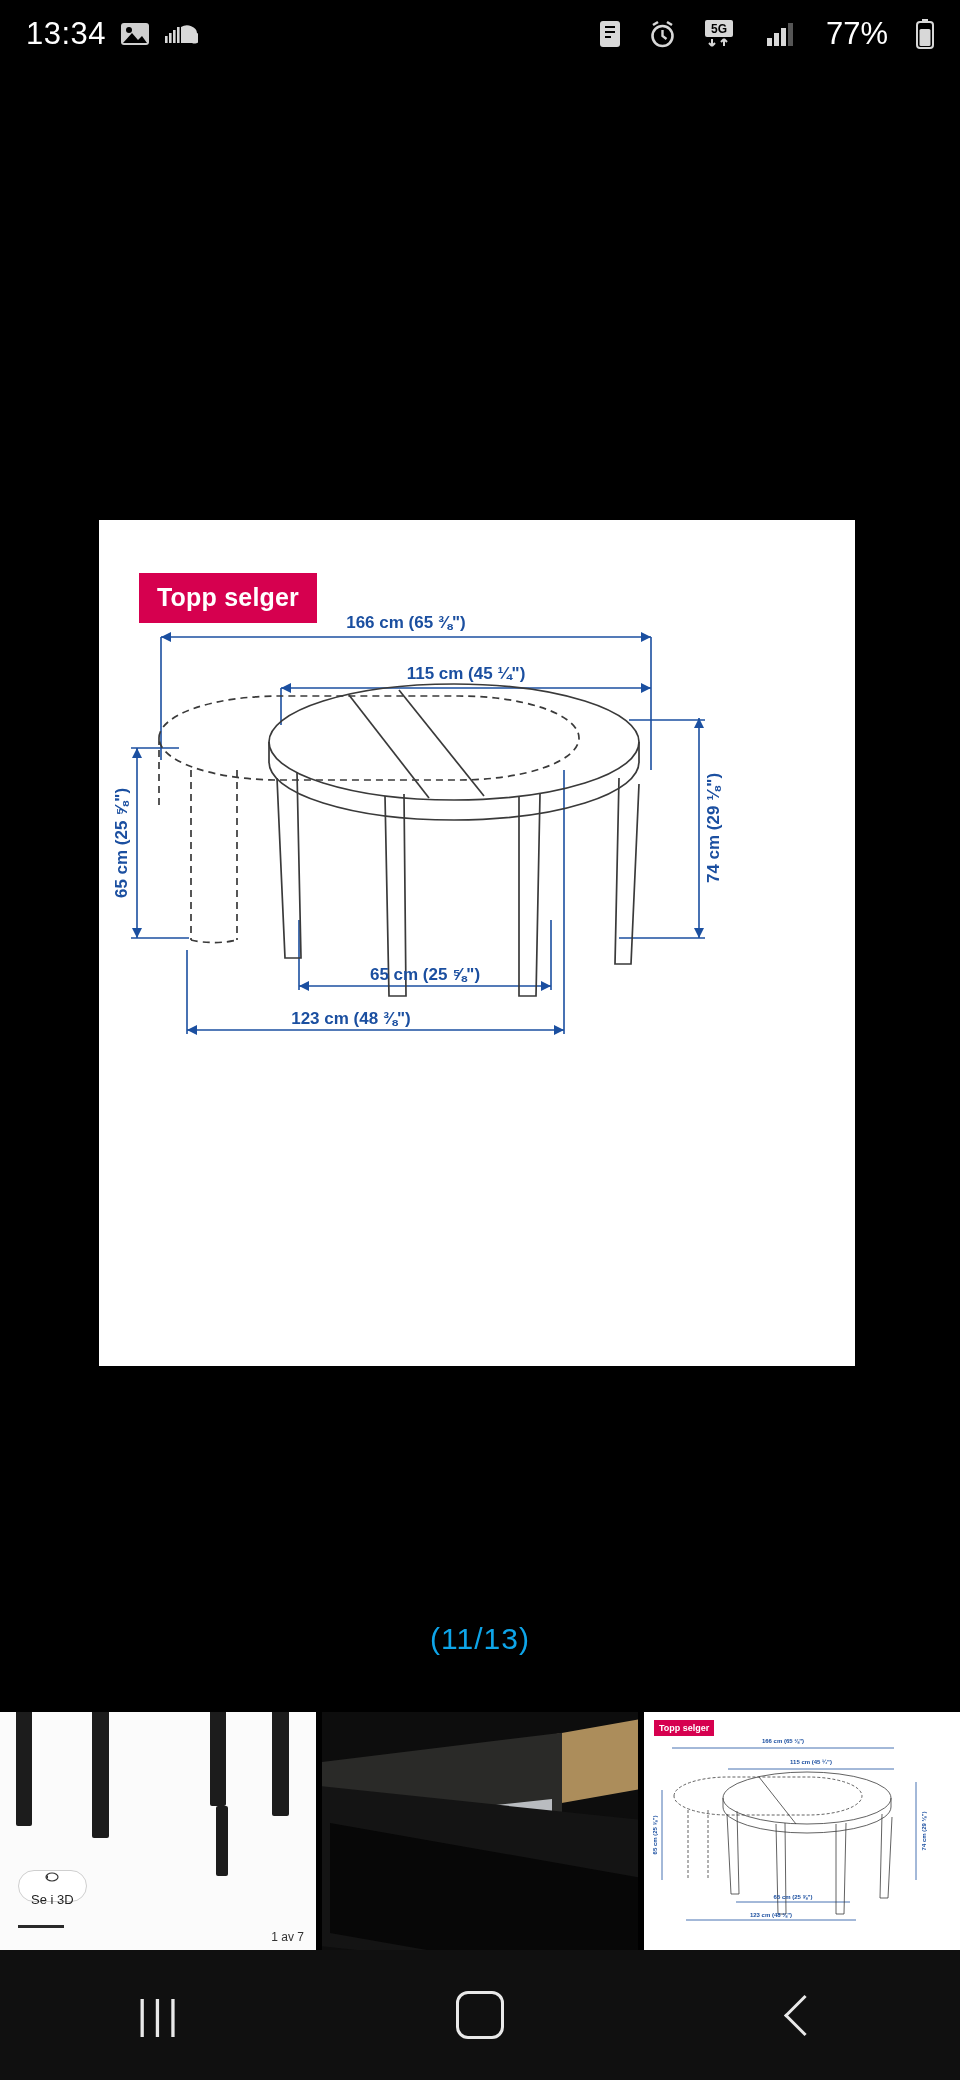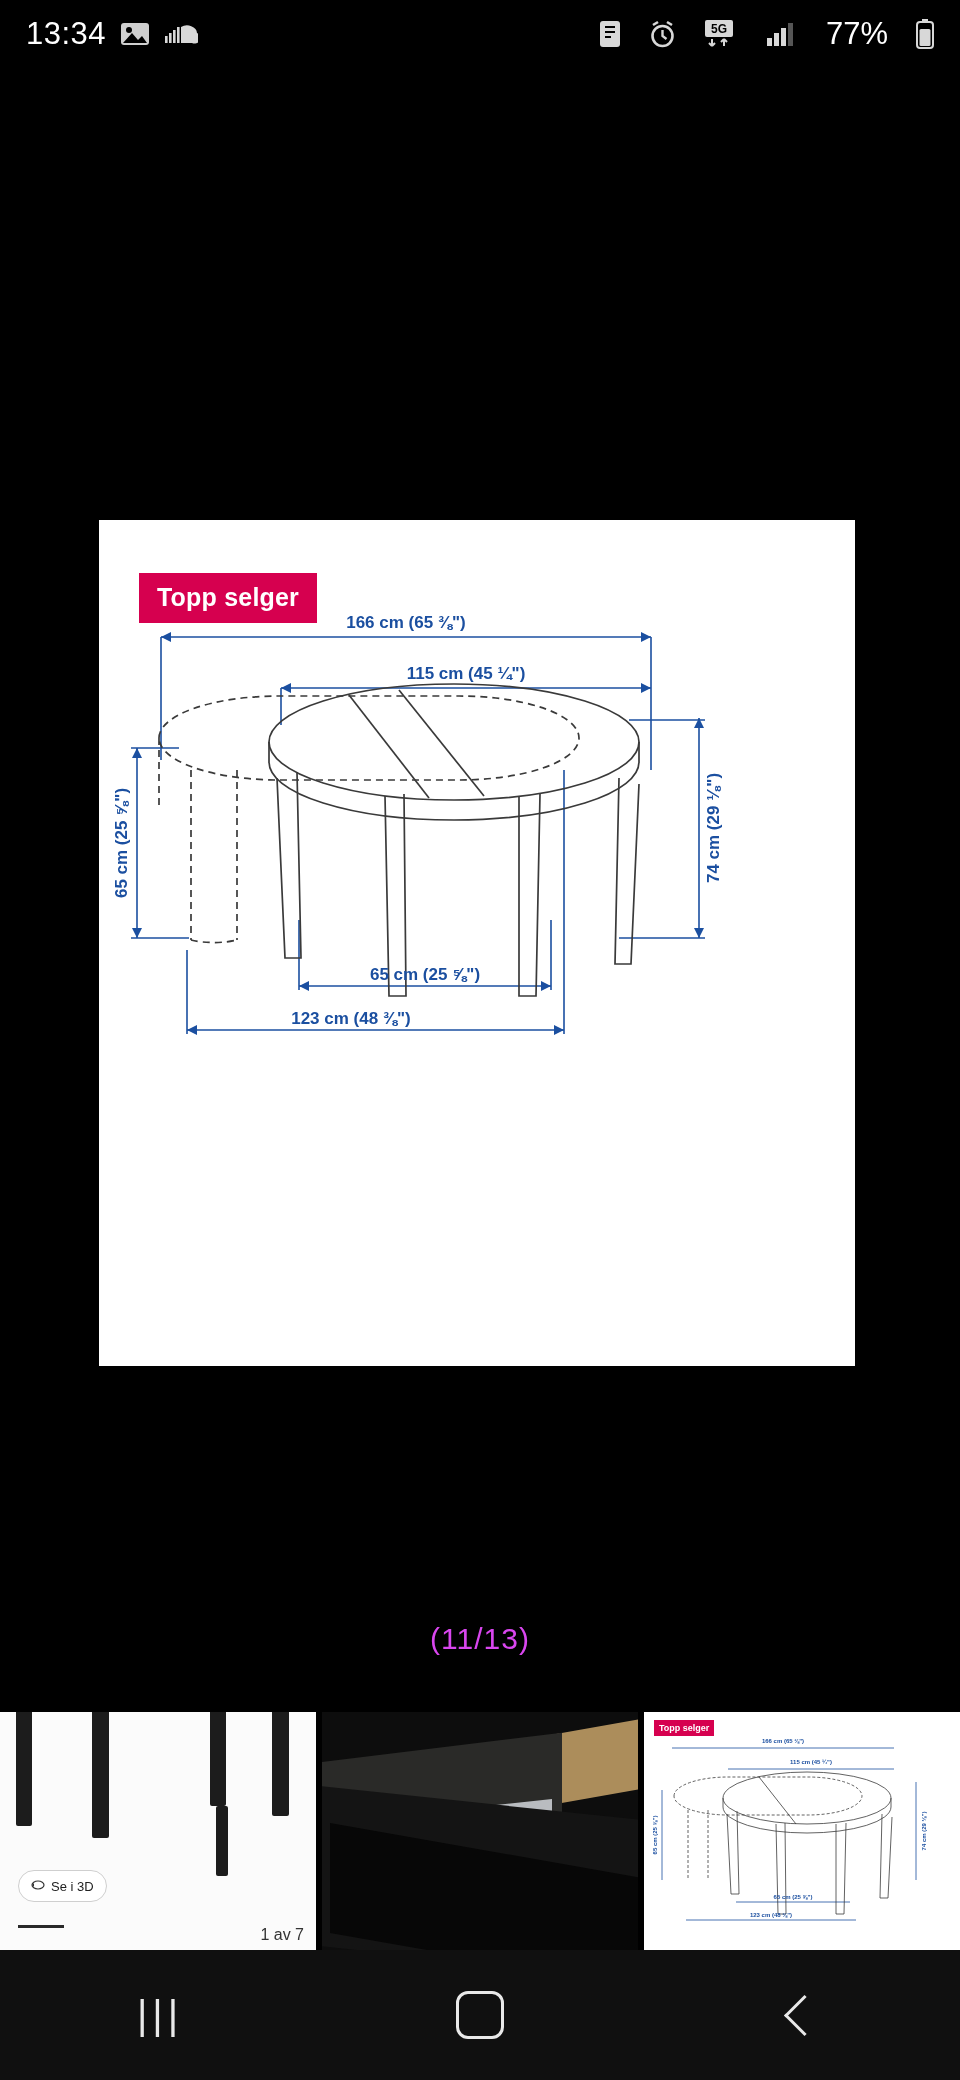--- a/index.html
+++ b/index.html
@@ -93,21 +93,21 @@
     height: 846px;
   }
 
   
   .page-counter {
     position: absolute;
     left: 0;
     top: 1554px;
     width: 960px;
     text-align: center;
-    color: #d946ef;
+    color: #0ea5e9;
     font-size: 30px;
     letter-spacing: 1px;
   }
 
   
   .thumbstrip {
     position: absolute;
     left: 0;
     top: 1712px;
     width: 960px;
@@ -139,26 +139,27 @@
     height: 30px;
     border: 1px solid #cfcfcf;
     background: #fff;
     border-radius: 16px;
     display: flex;
     align-items: center;
     gap: 6px;
     padding: 0 12px;
     font-size: 13px;
     color: #222;
+    flex-direction: column;
   }
   .thumb1-caption {
     position: absolute;
     right: 12px;
     bottom: 6px;
-    font-size: 16px;
+    font-size: 12px;
     color: #333;
   }
   .thumb1-rule {
     position: absolute;
     left: 18px;
     bottom: 22px;
     width: 46px;
     height: 3px;
     background: #2a2a2a;
   }

